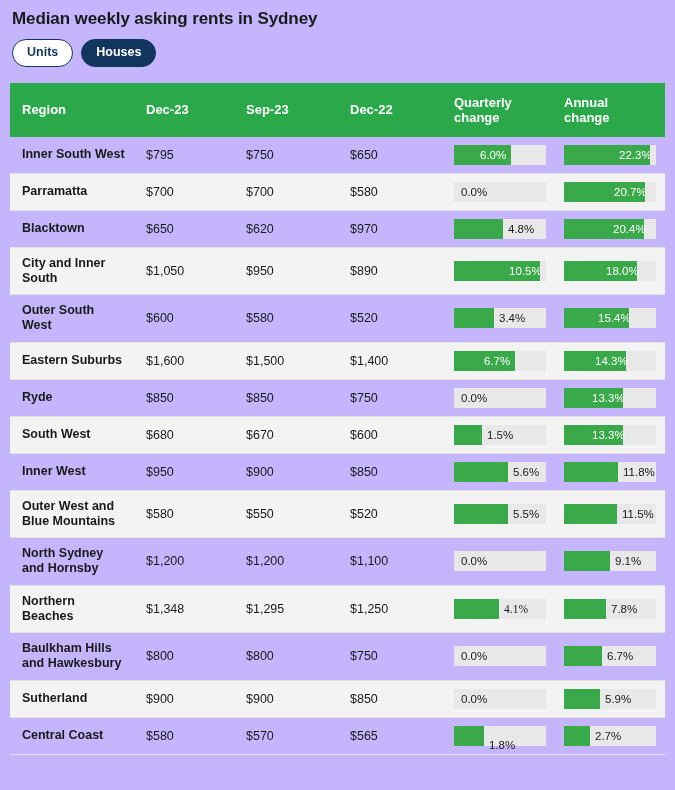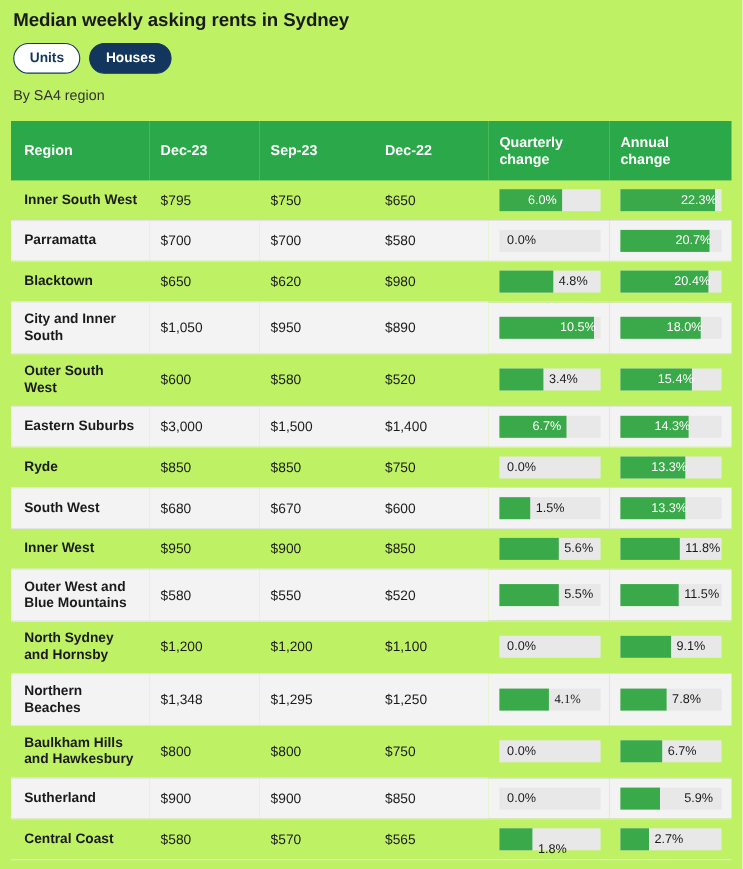--- a/index.html
+++ b/index.html
@@ -6,21 +6,21 @@
   html, body {
     margin: 0;
     padding: 0;
     background: #ffffff;
     font-family: "Liberation Sans", sans-serif;
   }
   .page {
     width: 675px;
     height: 790px;
     position: relative;
-    background: #bef264;
+    background: #c4b5fd;
     overflow: hidden;
   }
   .title {
     font-size: 17px;
     font-weight: bold;
     color: #1a1a1a;
     padding: 9px 12px 0 12px;
     letter-spacing: -0.1px;
   }
   .toggle-row {
@@ -123,21 +123,20 @@
 
 <div class="page">
 
   <div class="title">Median weekly asking rents in Sydney</div>
 
   <div class="toggle-row">
     <div class="pill pill-inactive">Units</div>
     <div class="pill pill-active">Houses</div>
   </div>
 
-  <div class="subtitle">By SA4 region</div>
 
   <div class="table-wrap">
     <table class="rent-table">
       <colgroup>
         <col style="width:126px">
         <col style="width:100px">
         <col style="width:104px">
         <col style="width:104px">
         <col style="width:110px">
         <col style="width:111px">
@@ -186,21 +185,21 @@
               <div class="bar-track">
                 <div class="bar-fill" style="width: 81px;"></div>
                 <span class="bar-label inside" style="margin-left: 47px;">20.7%</span>
               </div>
             </td>
           </tr>
           <tr>
             <td class="c-region">Blacktown</td>
             <td class="c-dec23">$650</td>
             <td class="c-sep23">$620</td>
-            <td class="c-dec22">$980</td>
+            <td class="c-dec22">$970</td>
             <td class="barcell">
               <div class="bar-track">
                 <div class="bar-fill" style="width: 49px;"></div>
                 <span class="bar-label" style="margin-left: 51px;">4.8%</span>
               </div>
             </td>
             <td class="barcell">
               <div class="bar-track">
                 <div class="bar-fill" style="width: 80px;"></div>
                 <span class="bar-label inside" style="margin-left: 46px;">20.4%</span>
@@ -238,21 +237,21 @@
             </td>
             <td class="barcell">
               <div class="bar-track">
                 <div class="bar-fill" style="width: 65px;"></div>
                 <span class="bar-label inside" style="margin-left: 31px;">15.4%</span>
               </div>
             </td>
           </tr>
           <tr class="alt">
             <td class="c-region">Eastern Suburbs</td>
-            <td class="c-dec23">$3,000</td>
+            <td class="c-dec23">$1,600</td>
             <td class="c-sep23">$1,500</td>
             <td class="c-dec22">$1,400</td>
             <td class="barcell">
               <div class="bar-track">
                 <div class="bar-fill" style="width: 61px;"></div>
                 <span class="bar-label inside" style="margin-left: 27px;">6.7%</span>
               </div>
             </td>
             <td class="barcell">
               <div class="bar-track">
@@ -394,21 +393,21 @@
             <td class="c-dec22">$850</td>
             <td class="barcell">
               <div class="bar-track">
                 <div class="bar-fill" style="width: 0px;"></div>
                 <span class="bar-label" style="margin-left: 4px;">0.0%</span>
               </div>
             </td>
             <td class="barcell">
               <div class="bar-track">
                 <div class="bar-fill" style="width: 36px;"></div>
-                <span class="bar-label" style="margin-left: 55px;">5.9%</span>
+                <span class="bar-label" style="margin-left: 38px;">5.9%</span>
               </div>
             </td>
           </tr>
           <tr>
             <td class="c-region">Central Coast</td>
             <td class="c-dec23">$580</td>
             <td class="c-sep23">$570</td>
             <td class="c-dec22">$565</td>
             <td class="barcell">
               <div class="bar-track">

